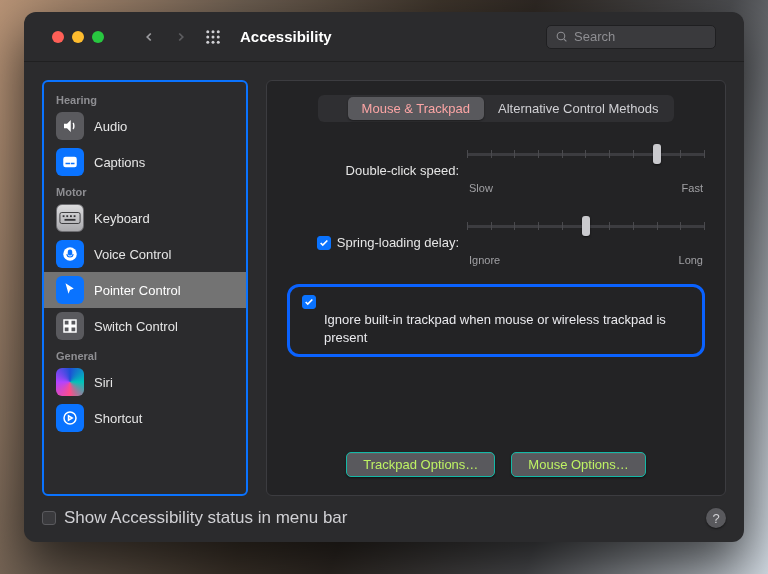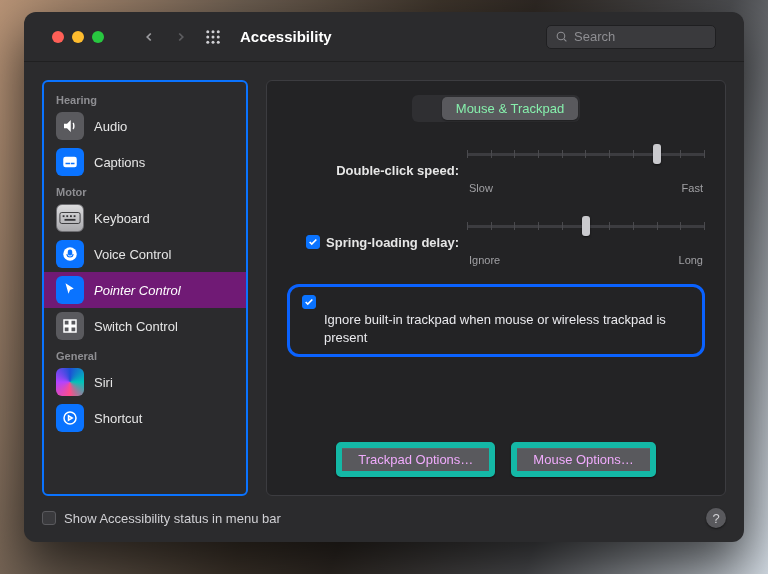--- a/index.html
+++ b/index.html
@@ -25,57 +25,57 @@
   .spacer { flex:1; }
   .search { display:flex; align-items:center; gap:6px; width:170px; height:24px; padding:0 8px; border-radius:5px; background:#3a3a3d; border:1px solid #1f1f21; color:#8e8e92; font-size:13px;}
   .search svg{width:13px;height:13px;}
   
   .winbody { position:absolute; top:50px; bottom:0; left:0; right:0; padding:18px 18px 12px 18px; display:flex; flex-direction:column; }
   .columns { flex:1; display:flex; gap:18px; }
   
   .sidebar { width:206px; border:2px solid #0a73ff; border-radius:6px; padding:6px 0 10px 0; display:flex; flex-direction:column; overflow:hidden; }
   .section-label { font-size:11px; font-weight:600; color:#8e8e92; padding:6px 12px 2px 12px; }
   .item { display:flex; align-items:center; gap:10px; height:36px; padding:0 12px; font-size:13px; color:#e6e6e6; }
-  .item.selected { background:#701a75; color:#fff;font-style:italic; }
+  .item.selected { background:#737373; color:#fff; }
   .item .icon { width:28px; height:28px; border-radius:6px; display:flex; align-items:center; justify-content:center; flex-shrink:0; }
   .icon.blue { background:#0a73ff; }
   .icon.grey { background:#5a5a5e; }
   .icon.white-on-blue { background:#0a73ff; color:#fff; }
   .icon svg { width:18px; height:18px; color:#fff; }
   .icon.audio svg{color:#fff;}
   .icon.siri { background: conic-gradient(from 0deg,#1c4fd6,#00c5b8,#ff4d89,#b343ff,#1c4fd6); }
   .icon.keyboard { background: linear-gradient(#dcdcde,#a9a9ad); border:1px solid #6e6e72;}
   .icon.keyboard svg{color:#323236;width:22px;height:14px;}
   
   .main { flex:1; background:#232325; border:1px solid #3c3c40; border-radius:6px; padding:14px 20px 18px 20px; display:flex; flex-direction:column; }
   .tabs { align-self:center; display:flex; background:#2f2f32; border-radius:6px; padding:2px; }
   .tab { font-size:13px; padding:4px 14px; border-radius:5px; color:#d0d0d4; white-space:nowrap; }
-  .tab.sel { background:#59595d; color:#86efac; box-shadow:0 1px 2px rgba(0,0,0,0.4);margin-left:28px; }
+  .tab.sel { background:#59595d; color:#fca5a5; box-shadow:0 1px 2px rgba(0,0,0,0.4);margin-left:28px; }
   .control-row { display:flex; align-items:center; gap:8px; margin-top:24px; }
   .control-row .lbl { font-size:13px; text-align:right; }
-  .left-col { width:172px; display:flex; justify-content:flex-end; align-items:flex-start; gap:6px;font-weight:bold; }
+  .left-col { width:172px; display:flex; justify-content:flex-end; align-items:flex-end; gap:6px; }
   .slider-wrap { flex:1; display:flex; flex-direction:column; gap:20px; }
   .slider { position:relative; height:16px; display:flex; align-items:center; }
   .track { position:absolute; left:0; right:0; top:7px; height:3px; background:#3c3c40; border-radius:2px; }
   .ticks { position:absolute; left:0; right:0; top:4px; height:8px; display:flex; justify-content:space-between; }
   .ticks span { width:1px; height:8px; background:#4a4a4e; }
   .knob { position:absolute; top:-2px; width:8px; height:20px; background:#c9c9cd; border-radius:3px; box-shadow:0 1px 2px rgba(0,0,0,0.6); }
   .sublabels { display:flex; justify-content:space-between; font-size:11px; color:#a0a0a4; padding:0 2px; }
   .chk { width:14px; height:14px; border-radius:3px; border:1px solid #5a5a5e; display:flex; align-items:center; justify-content:center; flex-shrink:0; }
   .chk.on { background:#0a73ff; border-color:#0a73ff; }
   .chk.on svg { width:10px; height:10px; color:#fff; }
   .highlight-row { margin-top:18px; border:3px solid #0a62ff; border-radius:12px; padding:8px 12px; display:flex; align-items:flex-start; gap:8px; }
   .highlight-row .txt { font-size:13px; line-height:1.35; color:#eaeaee;margin-top:16px; }
   .spacer-v { flex:1; }
   .btnrow { display:flex; justify-content:center; gap:16px; }
-  .pushbtn { font-size:13px; color:#f0abfc; background:#59595d; border-radius:5px; padding:4px 16px; border:6px solid #14b8a6; box-shadow:0 1px 0 rgba(255,255,255,0.06) inset, 0 1px 2px rgba(0,0,0,0.5); }
+  .pushbtn { font-size:13px; color:#bef264; background:#59595d; border-radius:5px; padding:4px 16px; border:1px solid #14b8a6; box-shadow:0 1px 0 rgba(255,255,255,0.06) inset, 0 1px 2px rgba(0,0,0,0.5); }
   
   .footer { height:34px; display:flex; align-items:center; gap:8px; padding-top:10px; }
   .footer .chk { background:#3a3a3d; }
-  .footer .flabel { font-size:13px; color:#d0d0d4; }
+  .footer .flabel { font-size:17px; color:#d0d0d4; }
   .helpbtn { width:20px; height:20px; border-radius:50%; background:#59595d; color:#d0d0d4; font-size:13px; display:flex; align-items:center; justify-content:center; box-shadow:0 1px 2px rgba(0,0,0,0.5); }
 </style>
 </head>
 <body>
 
 <div class="window">
 
   <div class="titlebar">
     <div class="traffic">
       <div class="tl red"></div>
@@ -206,20 +206,21 @@
                 <path d="M10 15V9l5 3-5 3z" stroke="#fff" stroke-width="2" fill="none"></path>
               </svg>
           </div>
           <span>Shortcut</span>
         </div>
       </div>
 
       <div class="main">
         <div class="tabs">
           <div class="tab sel">Mouse &amp; Trackpad</div>
+          <div class="tab">Alternative Control Methods</div>
         </div>
 
         <div class="control-row">
           <div class="left-col">
             <span class="lbl">Double-click speed:</span>
           </div>
           <div class="slider-wrap">
             <div class="slider">
               <div class="track"></div>
               <div class="ticks">

